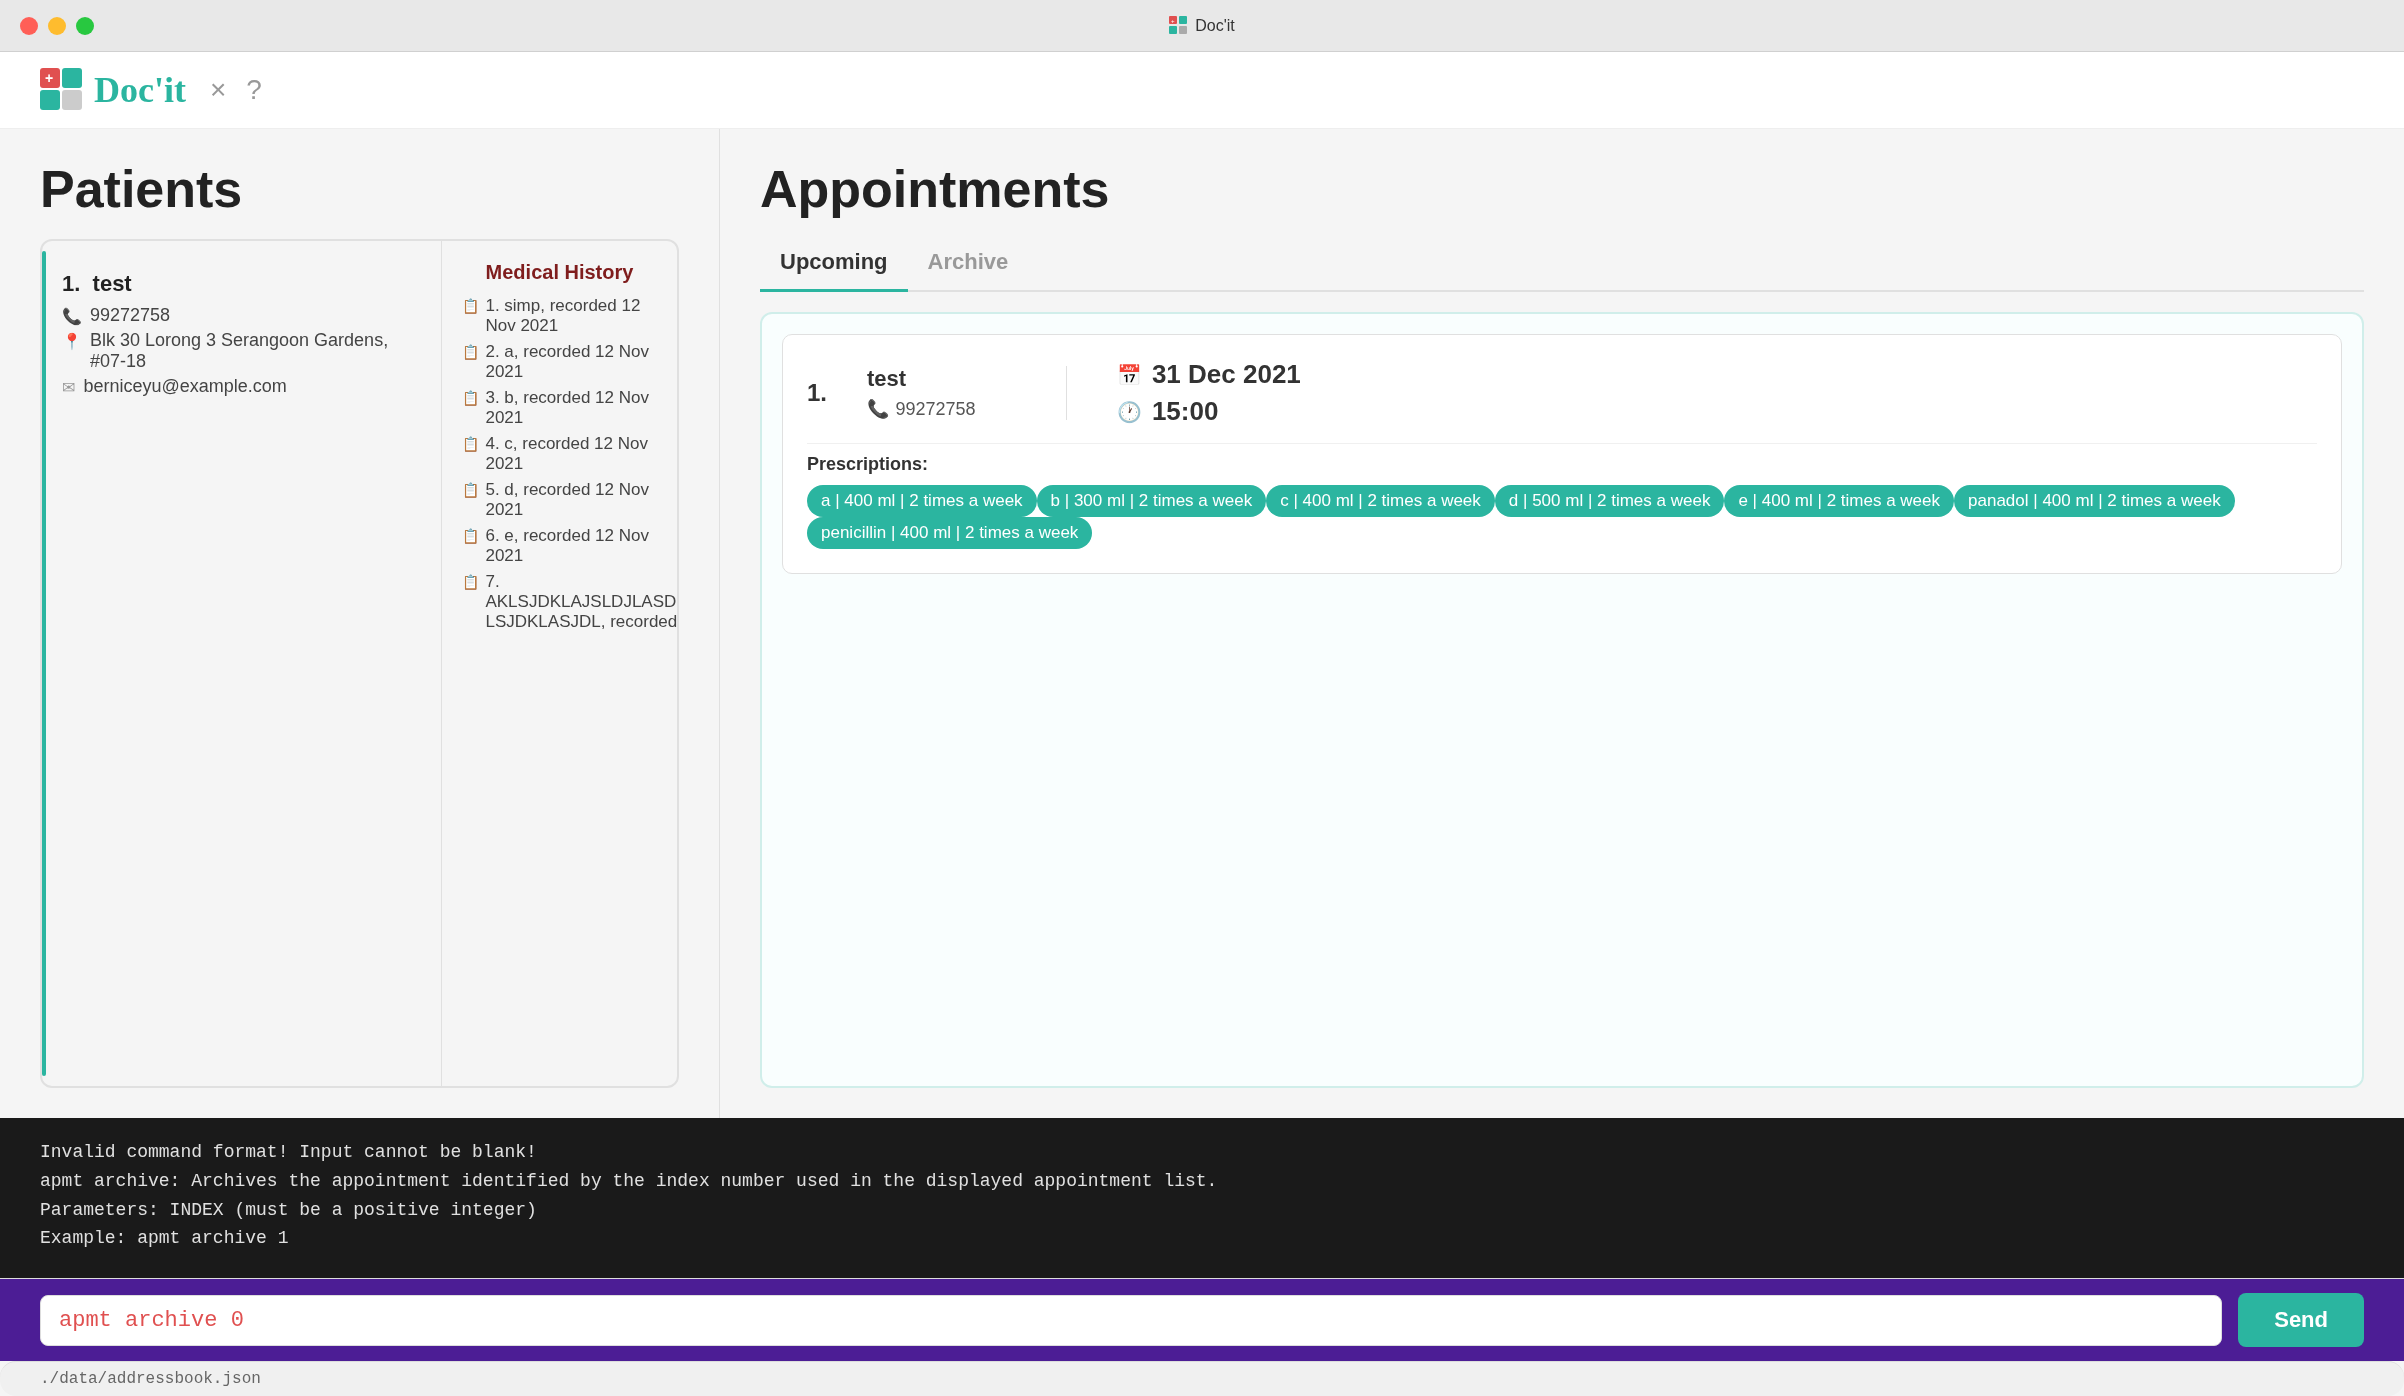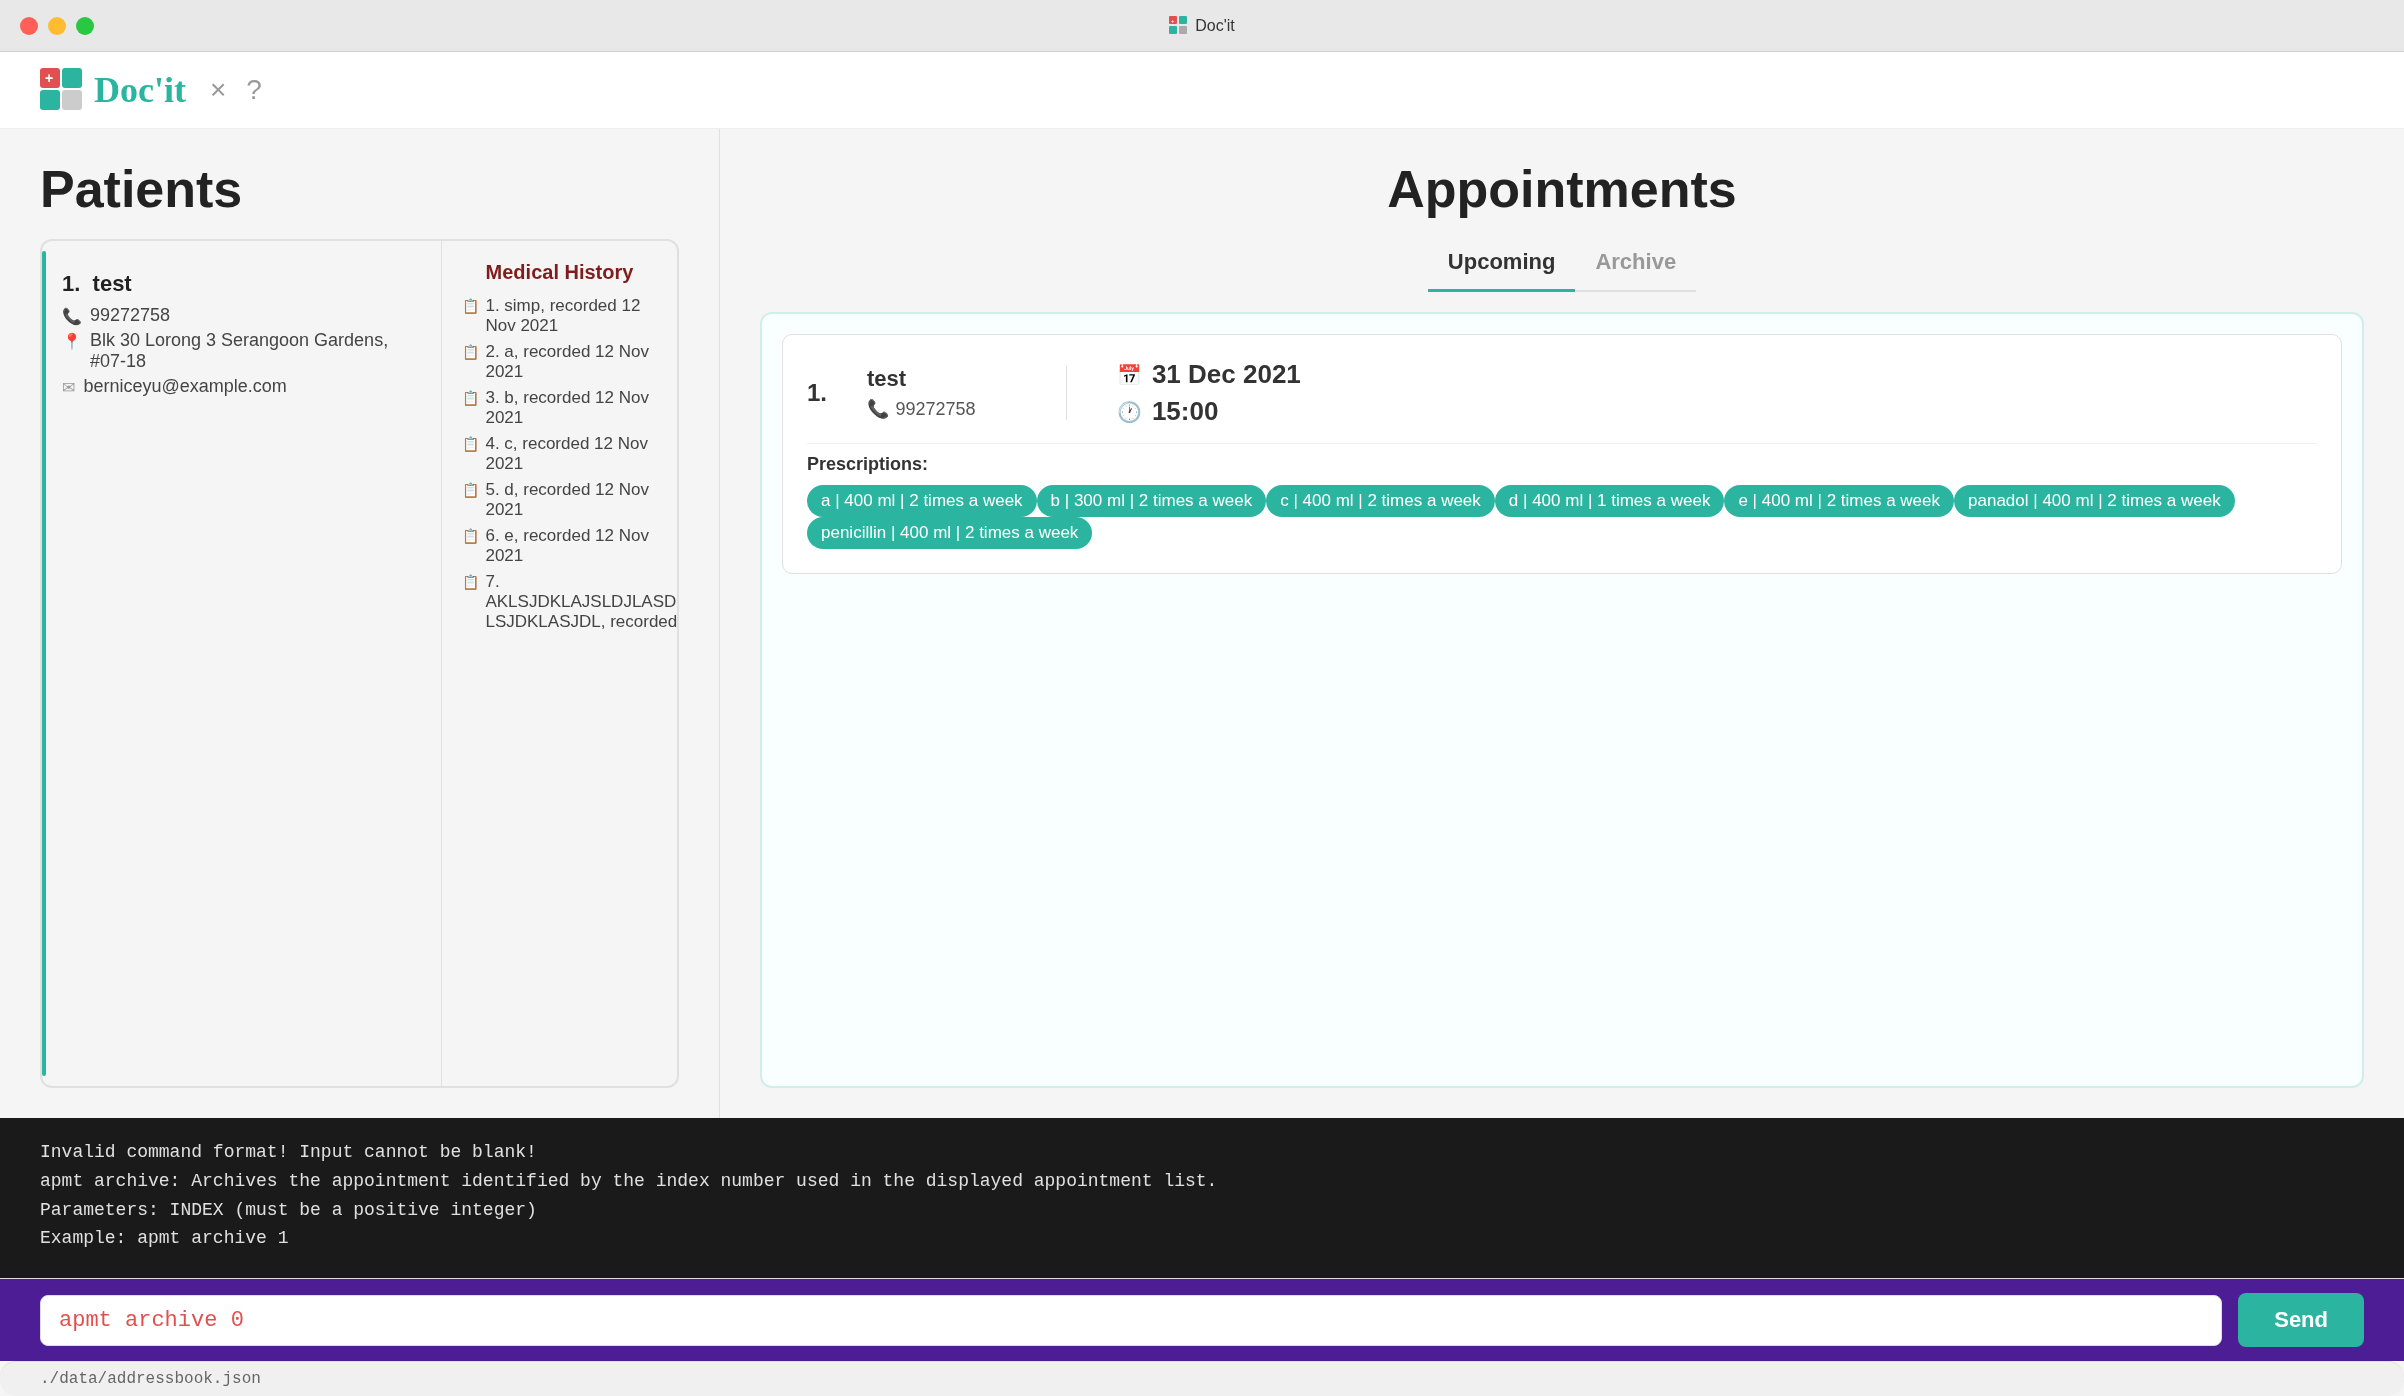--- a/index.html
+++ b/index.html
@@ -190,21 +190,20 @@
       margin-top: 2px;
       flex-shrink: 0;
     }
 
     
     .appointments-panel {
       flex: 1;
       padding: 30px 40px;
       display: flex;
       flex-direction: column;
-      align-items: center;
     }
     .appointments-tabs {
       display: flex;
       gap: 0;
       margin-bottom: 20px;
       border-bottom: 2px solid #e0e0e0;
     }
     .tab {
       font-size: 22px;
       font-weight: 600;
@@ -502,21 +501,21 @@
             <span class="appt-time">15:00</span>
           </div>
         </div>
       </div>
       <div class="prescriptions-section">
         <div class="prescriptions-title">Prescriptions:</div>
         <div class="prescriptions-tags">
           <span class="prescription-tag">a | 400 ml | 2 times a week</span>
               <span class="prescription-tag">b | 300 ml | 2 times a week</span>
               <span class="prescription-tag">c | 400 ml | 2 times a week</span>
-              <span class="prescription-tag">d | 400 ml | 1 times a week</span>
+              <span class="prescription-tag">d | 500 ml | 2 times a week</span>
               <span class="prescription-tag">e | 400 ml | 2 times a week</span>
               <span class="prescription-tag">panadol | 400 ml | 2 times a week</span>
               <span class="prescription-tag">penicillin | 400 ml | 2 times a week</span>
         </div>
       </div>
     </div>
       </div>
   </div>
 
 </div>

